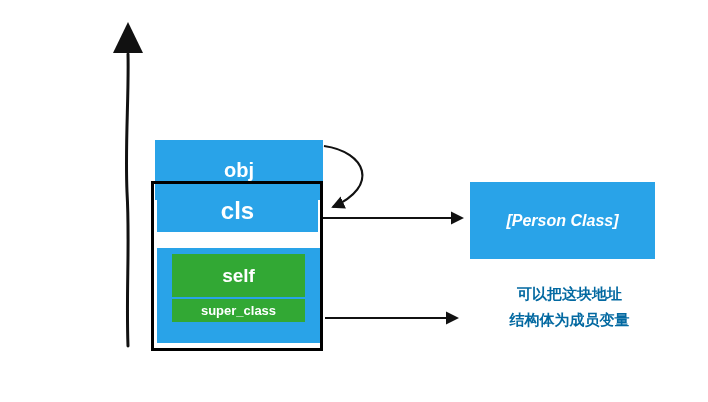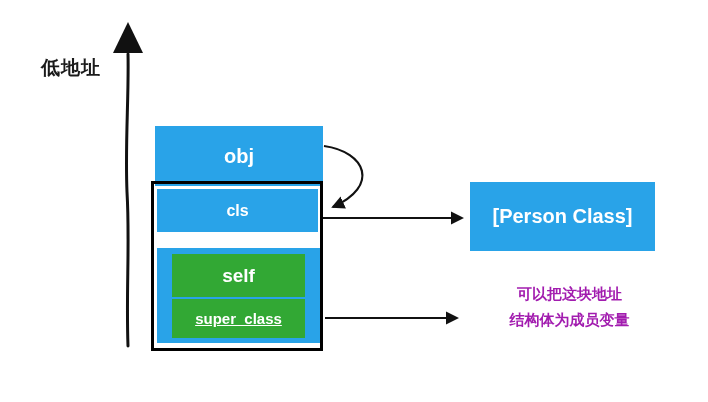--- a/index.html
+++ b/index.html
@@ -35,21 +35,21 @@
     color:#ffffff;
     font-weight:bold;
     display:flex;align-items:center;justify-content:center;
     text-align:center;
   }
   .struct-outline{
     border:3px solid #000000;
     background:transparent;
   }
   .annotation{
-    color:#a21caf;
+    color:#0369a1;
     font-size:15px;
     font-weight:bold;
     line-height:26px;
     text-align:center;
     white-space:nowrap;
   }
   svg.arrows{position:absolute;left:0;top:0;pointer-events:none;}
 </style>
 </head>
 <body>
@@ -68,34 +68,33 @@
       <polygon points="128,22 113,53 143,53" fill="#111111"></polygon>
     </g>
 
     <path d="M324,146 C366,152 380,186 333,207" fill="none" stroke="#111111" stroke-width="2.2" marker-end="url(#arrowhead)"></path>
 
     <path d="M323,218 L462,218" fill="none" stroke="#111111" stroke-width="2.2" marker-end="url(#arrowhead)"></path>
 
     <path d="M325,318 L457,318" fill="none" stroke="#111111" stroke-width="2.2" marker-end="url(#arrowhead)"></path>
   </svg>
 
-  <div class="abs axis-label" style="left:41px;top:55px;">低地址</div>
 
-  <div class="abs bluebox" style="left:155px;top:126px;width:168px;height:60px;font-size:20px;">obj</div>
+  <div class="abs bluebox" style="left:155px;top:140px;width:168px;height:60px;font-size:20px;">obj</div>
 
   <div class="abs struct-outline" style="left:151px;top:181px;width:172px;height:170px;"></div>
 
-  <div class="abs bluebox" style="left:157px;top:189px;width:161px;height:43px;font-size:16px;">cls</div>
+  <div class="abs bluebox" style="left:157px;top:189px;width:161px;height:43px;font-size:24px;">cls</div>
 
   <div class="abs bluebox" style="left:157px;top:248px;width:163px;height:95px;"></div>
 
   <div class="abs greenbox" style="left:172px;top:254px;width:133px;height:43px;font-size:19px;">self</div>
 
-  <div class="abs greenbox" style="left:172px;top:299px;width:133px;height:39px;font-size:15px;text-decoration:underline;">super_class</div>
+  <div class="abs greenbox" style="left:172px;top:299px;width:133px;height:23px;font-size:13px;">super_class</div>
 
-  <div class="abs bluebox" style="left:470px;top:182px;width:185px;height:69px;font-size:20px;">[Person Class]</div>
+  <div class="abs bluebox" style="left:470px;top:182px;width:185px;height:77px;font-size:16px;font-style:italic;">[Person Class]</div>
 
   <div class="abs annotation" style="left:462px;top:281px;width:215px;">
     <div>可以把这块地址</div>
     <div>结构体为成员变量</div>
   </div>
 
 </div>
 
 </body></html>

